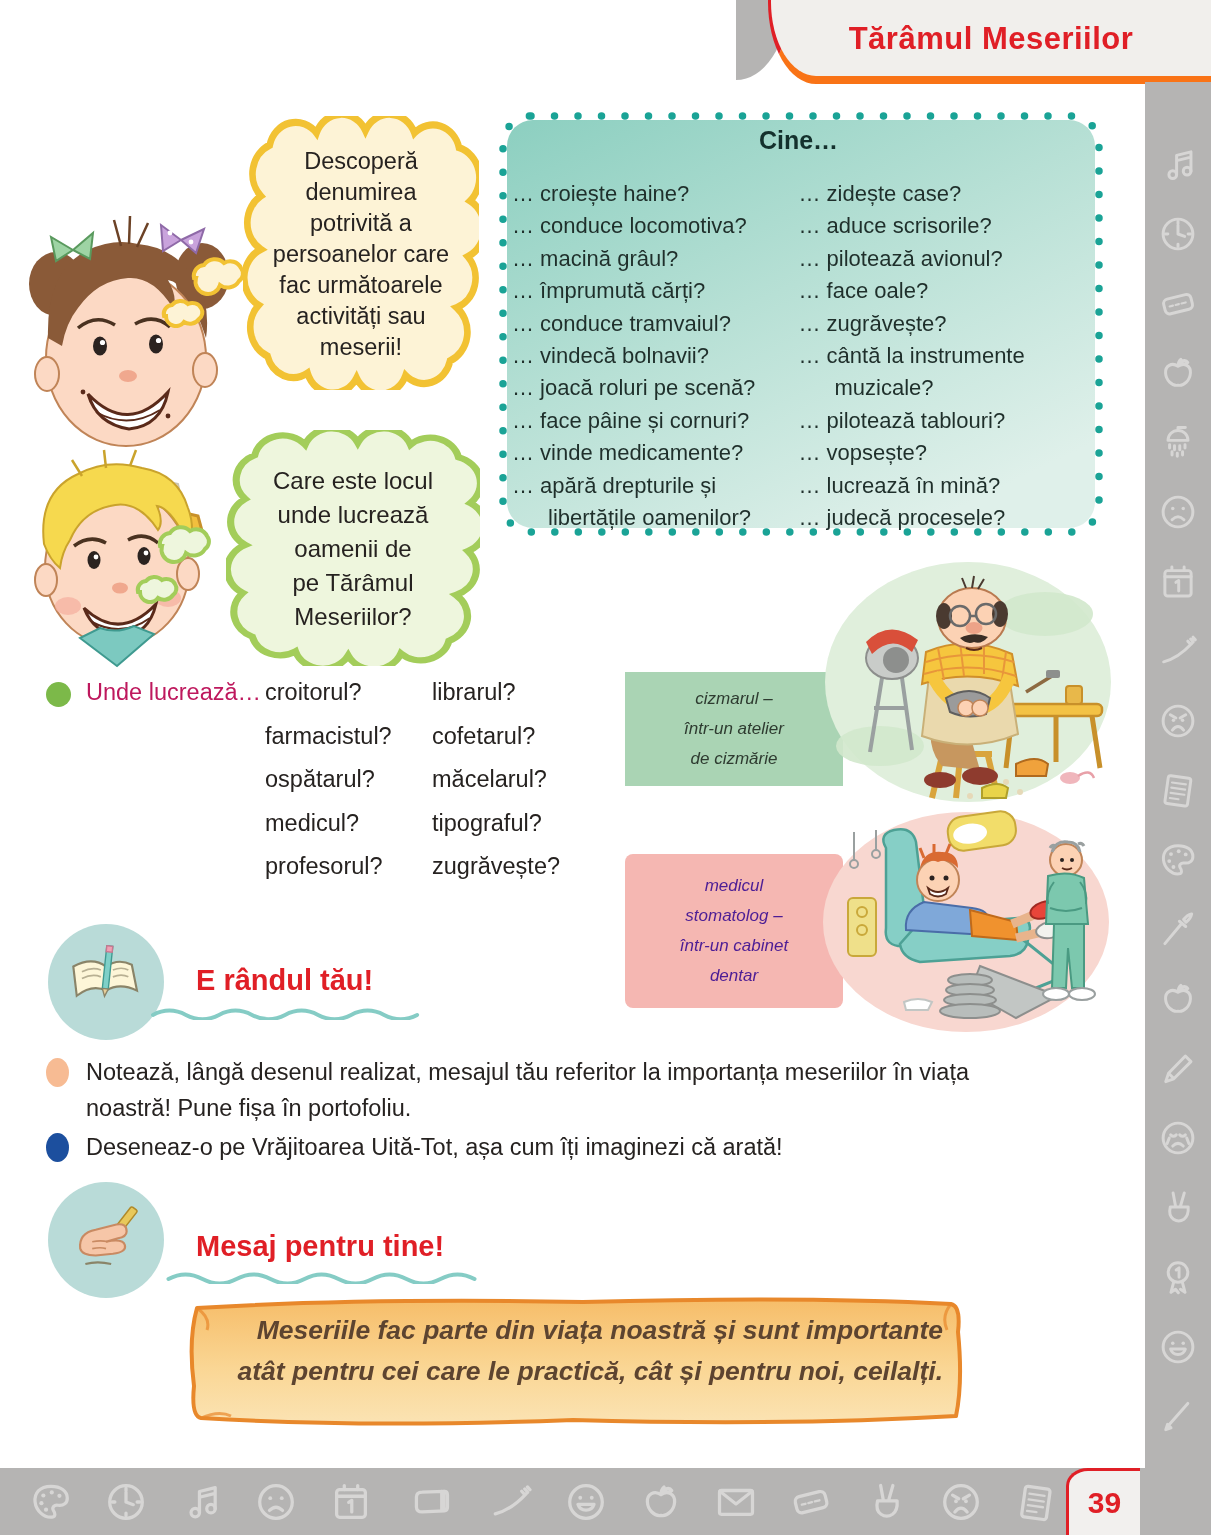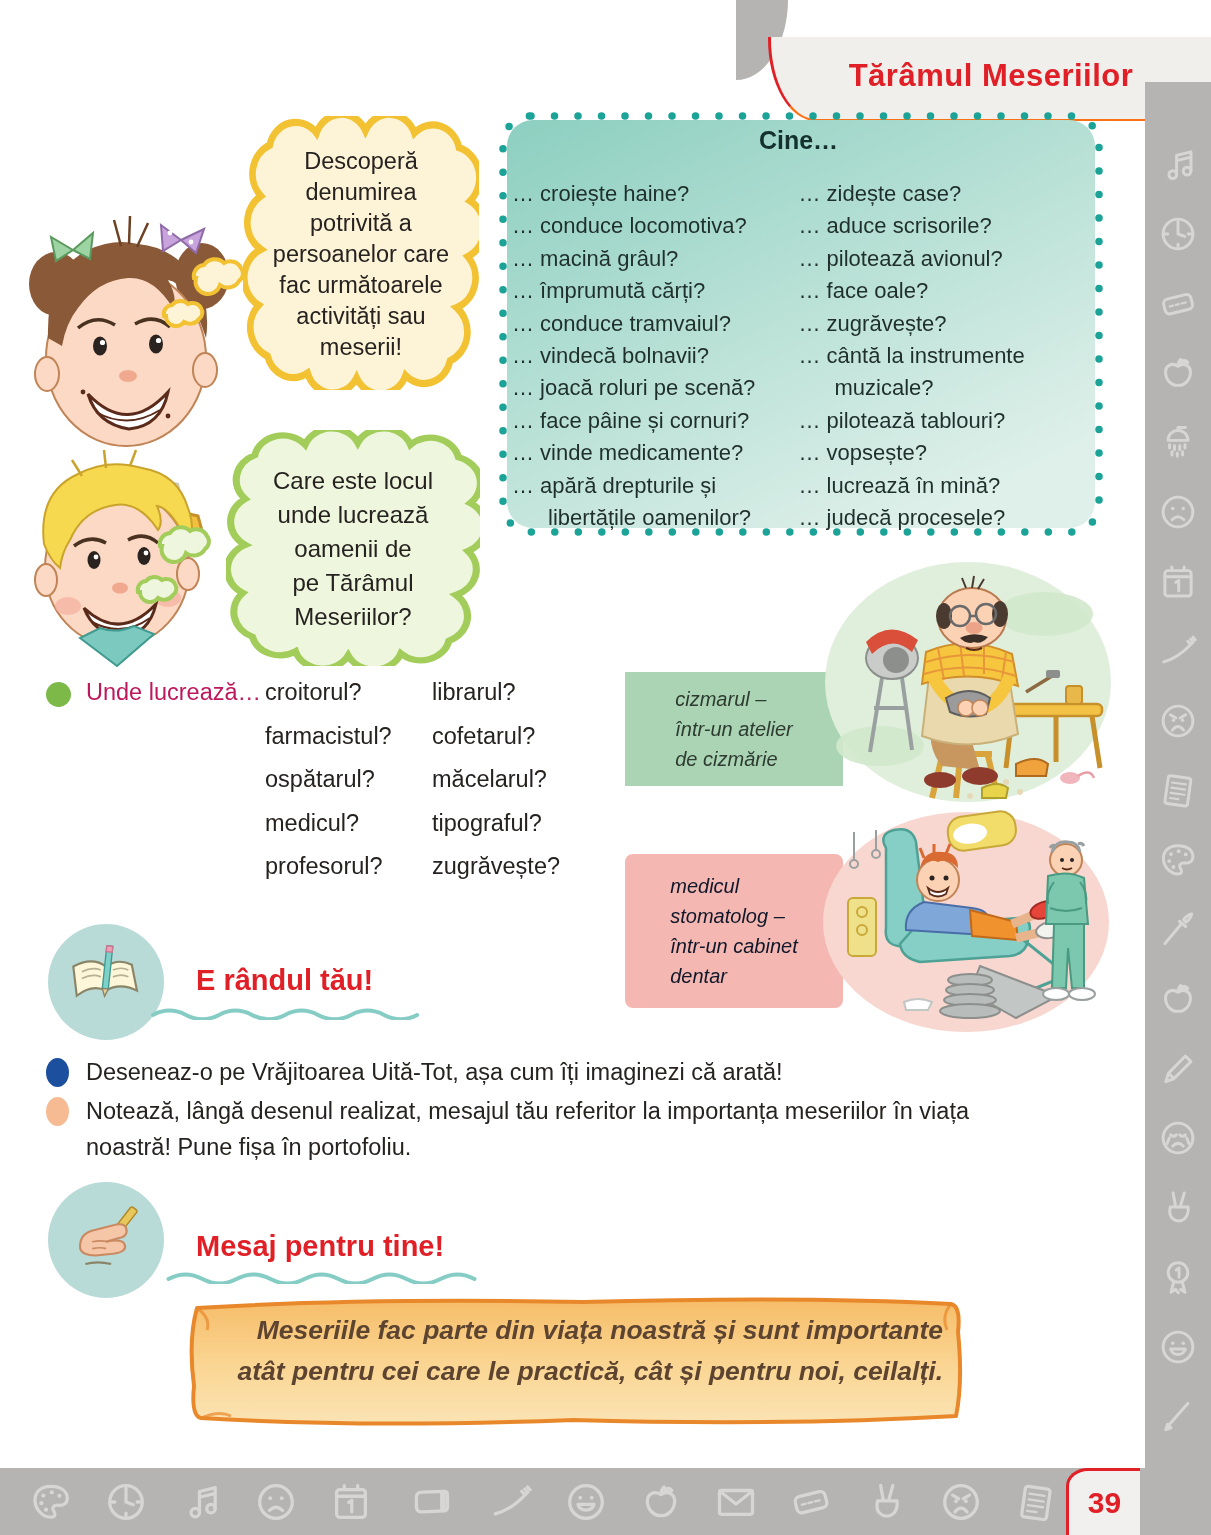--- a/index.html
+++ b/index.html
@@ -3,22 +3,22 @@
 <meta charset="utf-8">
 <style>
   html,body{margin:0;padding:0;background:#ffffff;}
   .page{position:relative;width:1211px;height:1535px;background:#fff;overflow:hidden;
         font-family:"Liberation Sans","DejaVu Sans",sans-serif;color:#2a2a2a;}
 
   
   .hdr-gray-blob{position:absolute;left:736px;top:0;width:52px;height:80px;
         background:#b5b4b3;border-bottom-right-radius:52px 80px;}
   .header-tab{position:absolute;left:768px;top:0;width:443px;height:84px;box-sizing:border-box;
-        background:#f1efec;border-left:3px solid #e01f26;border-bottom:2px solid #f97316;
-        border-bottom-left-radius:48px 82px;margin-top:37px;}
+        background:#f1efec;border-left:3px solid #e01f26;border-bottom:8px solid #f97316;
+        border-bottom-left-radius:48px 82px;}
   .header-tab .t{display:block;text-align:center;line-height:78px;font-size:31px;font-weight:bold;
         color:#e01f26;letter-spacing:.5px;}
 
   
   .sidebar{position:absolute;left:1145px;top:82px;width:66px;height:1453px;background:#b5b4b3;
         display:flex;flex-direction:column;align-items:center;justify-content:space-evenly;
         padding:34px 0 70px 0;box-sizing:border-box;}
   .bottombar{position:absolute;left:0;bottom:0;width:1211px;height:67px;background:#b5b4b3;
         display:flex;align-items:center;gap:29px;padding-left:28px;box-sizing:border-box;}
   .gicon{width:42px;height:42px;stroke:#d7d6d5;fill:none;stroke-width:1.7;
@@ -46,24 +46,24 @@
   .cine-item{font-size:22px;line-height:32.4px;color:#1f2f2b;padding-left:36px;text-indent:-36px;}
 
   
   .dot-bullet{position:absolute;border-radius:50%;}
   .unde-label{position:absolute;left:86px;top:679px;font-size:23.5px;color:#be185d;}
   .prof-col{position:absolute;top:679px;display:flex;flex-direction:column;gap:17px;
         font-size:23.5px;line-height:26.5px;color:#262220;}
 
   
   .ansbox{position:absolute;width:218px;box-sizing:border-box;display:flex;align-items:center;
-        justify-content:center;font-style:italic;font-size:20px;line-height:30px;
+        justify-content:center;text-align:center;font-style:italic;font-size:17px;line-height:30px;
         white-space:pre-line;}
   .ans-green{left:625px;top:672px;height:114px;background:#aad4b4;color:#2e3b30;}
-  .ans-pink{left:625px;top:854px;height:154px;background:#f5b7b2;color:#0f172a;border-radius:8px;}
+  .ans-pink{left:625px;top:854px;height:154px;background:#f5b7b2;color:#4c1d95;border-radius:8px;}
 
   
   .illo{position:absolute;}
   .illo svg{display:block;width:100%;height:100%;}
 
   
   .sec-circle{position:absolute;width:116px;height:116px;border-radius:50%;background:#b9dbd8;
         display:flex;align-items:center;justify-content:center;}
   .sec-heading{position:absolute;font-size:29px;font-weight:bold;color:#e01f26;}
   .wavy{position:absolute;height:16px;}
@@ -439,26 +439,26 @@
         </g>
     </svg>
   </div>
   <div class="sec-heading" style="left:196px;top:964px;">E rândul tău!</div>
   <svg class="wavy" style="left:150px;top:1004px;width:272px;" viewBox="0 0 280 16">
     <path d="M3 11 Q20 2 37 11 T71 11 T105 11 T139 11 T173 11 T207 11 T241 11 T275 11" fill="none" stroke="#85ccc5" stroke-width="4" stroke-linecap="round"></path>
   </svg>
 
   <div class="tasks">
     <div class="task">
+      <span class="b peach"></span>
+      <span class="tx">Notează, lângă desenul realizat, mesajul tău referitor la importanța meseriilor în viața noastră! Pune fișa în portofoliu.</span>
+    </div>
+    <div class="task">
       <span class="b blue"></span>
       <span class="tx">Deseneaz-o pe Vrăjitoarea Uită-Tot, așa cum îți imaginezi că arată!</span>
-    </div>
-    <div class="task">
-      <span class="b peach"></span>
-      <span class="tx">Notează, lângă desenul realizat, mesajul tău referitor la importanța meseriilor în viața noastră! Pune fișa în portofoliu.</span>
     </div>
   </div>
 
   <div class="sec-circle" style="left:48px;top:1182px;">
     <svg width="86" height="86" viewBox="0 0 100 100">
       <g transform="rotate(38 62 40)">
           <rect x="58" y="6" width="9" height="52" rx="2" fill="#e8c85a" stroke="#b08a2a" stroke-width="1.8"></rect>
           <path d="M58 58 l4.5 11 4.5 -11 z" fill="#f2e3b8" stroke="#b08a2a" stroke-width="1.8"></path>
         </g>
       <path d="M20 60 Q18 42 38 38 L62 32 Q74 30 74 40 Q74 46 64 48 L50 52 Q70 48 72 56 Q74 64 58 66 L38 68 Q22 68 20 60 Z" fill="#f6c6a8" stroke="#c98a62" stroke-width="2.5"></path>

